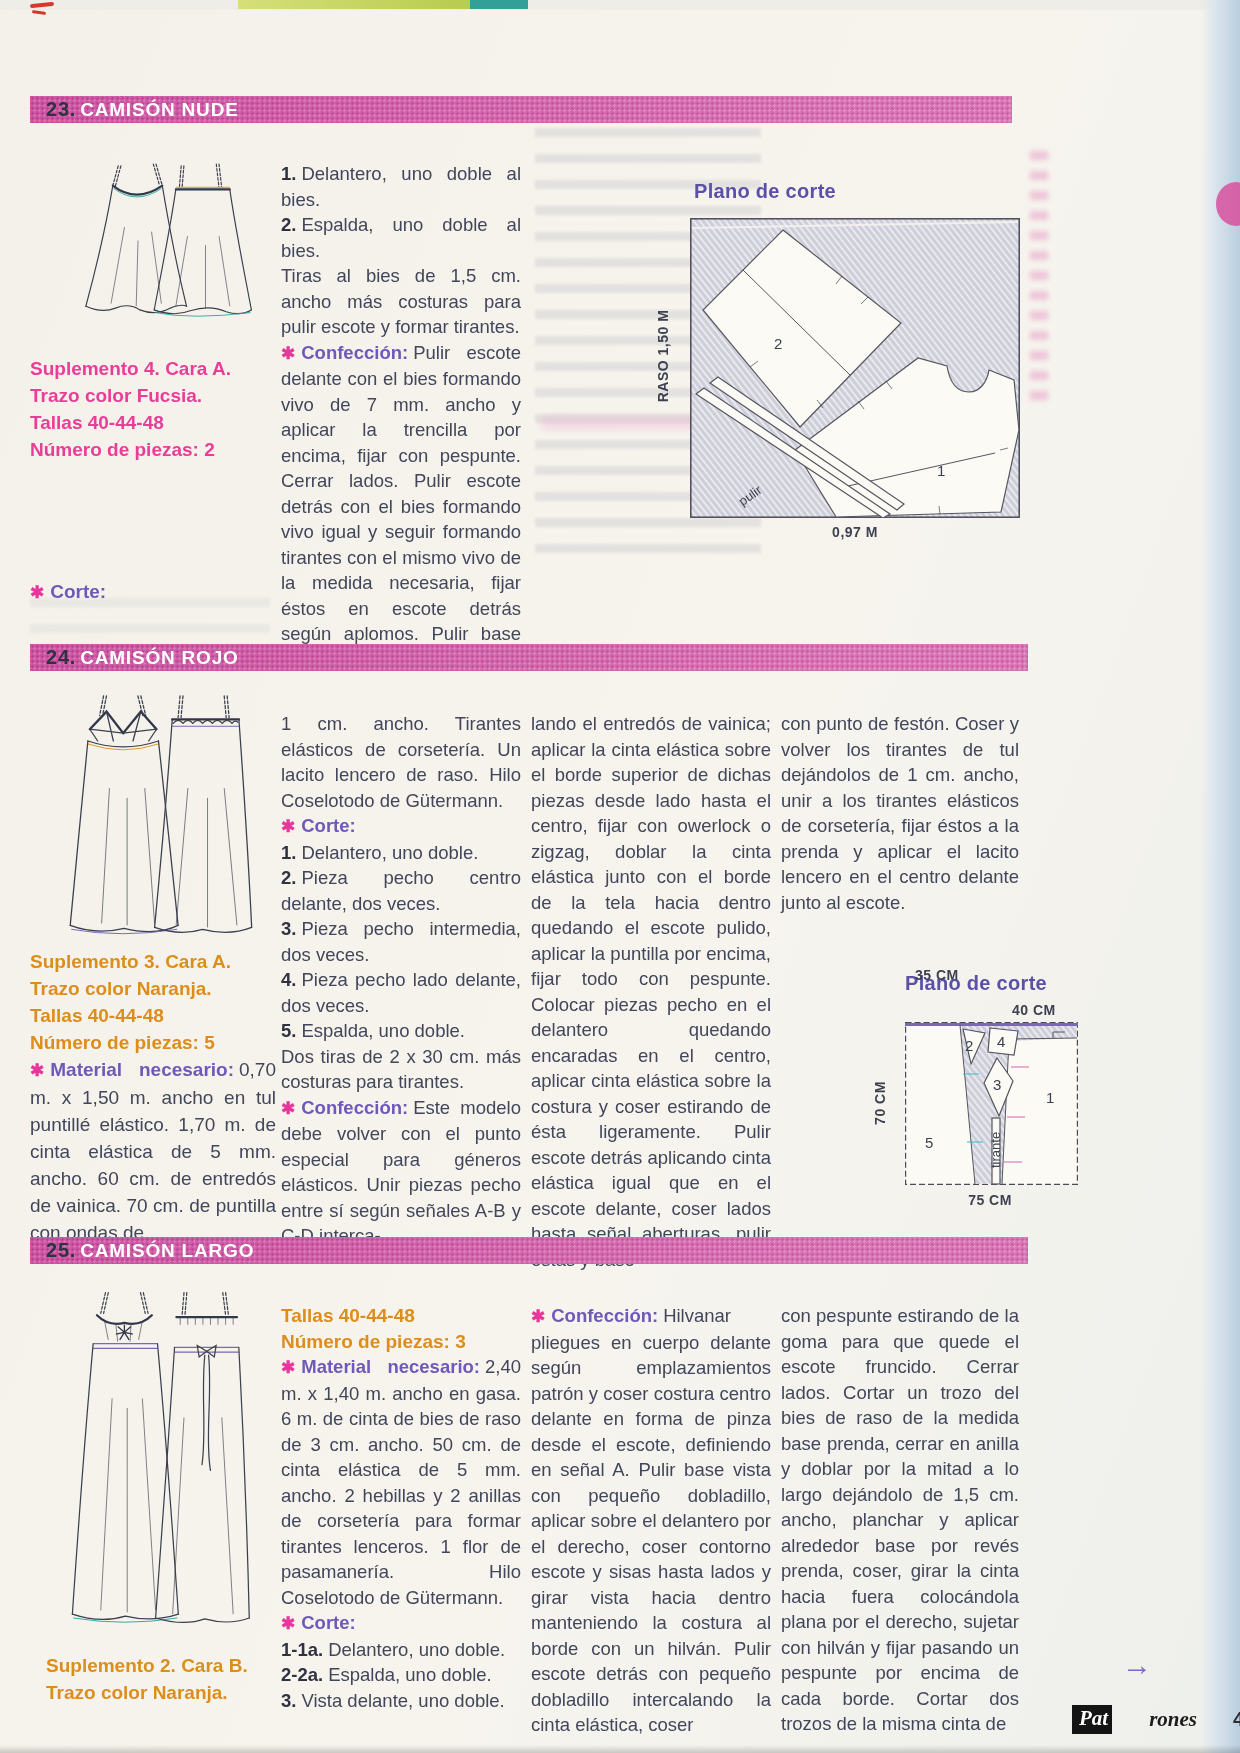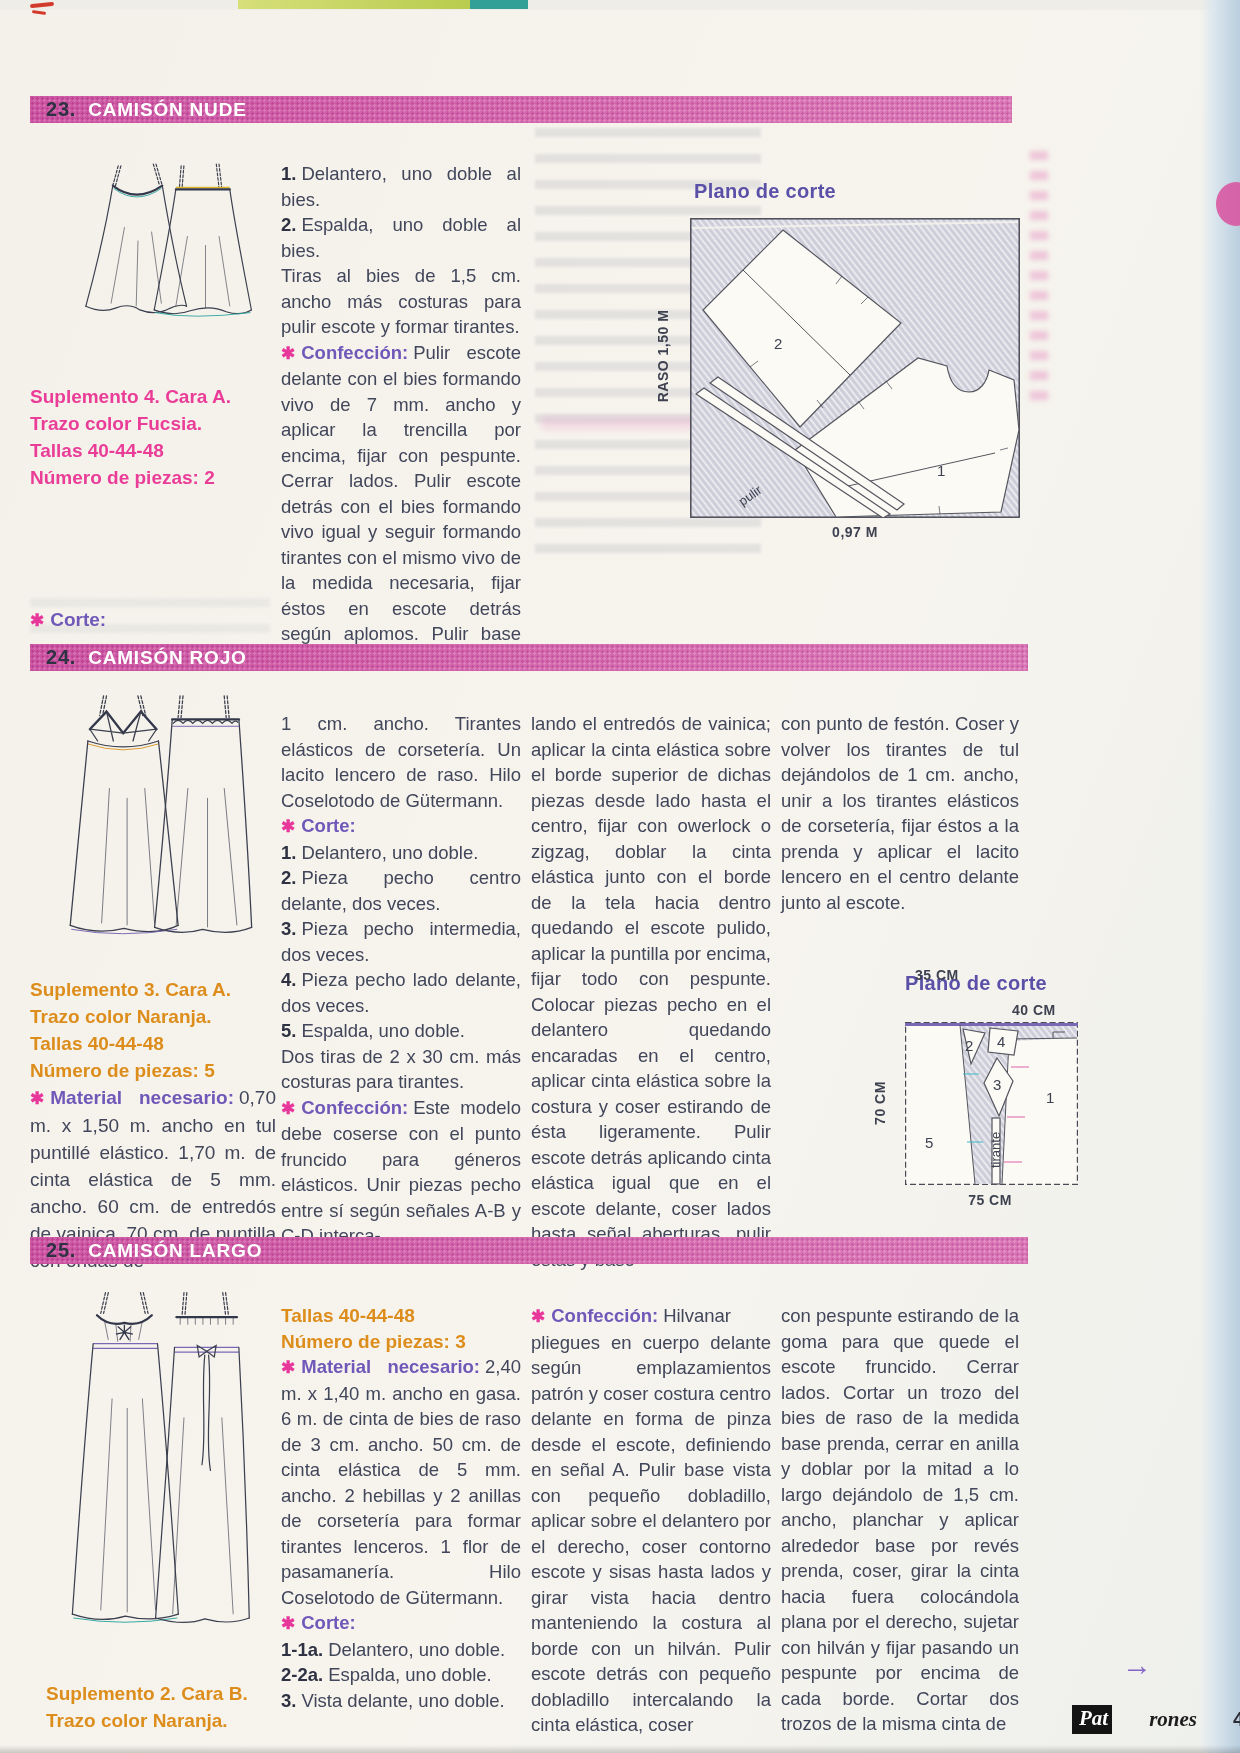--- a/index.html
+++ b/index.html
@@ -28,25 +28,25 @@
     position:absolute;height:27px;display:flex;align-items:center;
     padding-left:16px;color:#fff;font-weight:700;font-size:19px;letter-spacing:.8px;
     background-color:#d35fa9;
     background-image:
       linear-gradient(90deg,rgba(168,38,128,.18),rgba(255,255,255,.14) 85%),
       radial-gradient(rgba(171,42,132,.5) 28%,rgba(0,0,0,0) 32%),
       radial-gradient(rgba(240,170,212,.45) 28%,rgba(0,0,0,0) 32%);
     background-size:100% 100%,5px 5px,5px 5px;
     background-position:0 0,0 0,2px 2px;
   }
-  .secbar .num{margin-right:12px;font-size:20px;}
+  .secbar .num{margin-right:4px;font-size:20px;}
 
   
   .col{position:absolute;width:240px;font-size:18.5px;line-height:25.5px;text-align:justify;color:#41465a;margin-top:11px;}
-  .side{position:absolute;width:246px;font-size:19px;line-height:27px;text-align:justify;color:#41465a;margin-top:28px;}
+  .side{position:absolute;width:246px;font-size:19px;line-height:27px;text-align:justify;color:#41465a;}
   .clines div{font-weight:700;text-align:left;}
   .pink{color:#ea3d98;}
   .orange{color:#dd8d1c;}
   .ast{color:#e8379b;font-weight:700;margin-right:6px;font-size:17px;}
   .lbl{color:#6f58b8;font-weight:700;margin-right:5px;}
   .num{font-weight:700;color:#2e3242;margin-right:5px;}
   .li{text-align:justify;}
 
   
   .planotitle{position:absolute;font-size:20px;font-weight:700;color:#5b50a8;letter-spacing:.3px;}
@@ -200,21 +200,21 @@
   <div class="col" style="left:281px;top:700px;">
     <div>1 cm. ancho. Tirantes elásticos de corsetería. Un lacito lencero de raso. Hilo Coselotodo de Gütermann.</div>
     <div><span class="ast">✱</span><span class="lbl">Corte:</span></div>
     <div class="li"><span class="num">1.</span><span>Delantero, uno doble.</span></div>
     <div class="li"><span class="num">2.</span><span>Pieza pecho centro delante, dos veces.</span></div>
     <div class="li"><span class="num">3.</span><span>Pieza pecho intermedia, dos veces.</span></div>
     <div class="li"><span class="num">4.</span><span>Pieza pecho lado delante, dos veces.</span></div>
     <div class="li"><span class="num">5.</span><span>Espalda, uno doble.</span></div>
     <div>Dos tiras de 2 x 30 cm. más costuras para tirantes.</div>
     <div>
-      <span class="ast">✱</span><span class="lbl">Confección:</span><span>Este modelo debe coserse con el punto fruncido para géneros elásticos. Unir piezas pecho entre sí según señales A-B y C-D interca-</span>
+      <span class="ast">✱</span><span class="lbl">Confección:</span><span>Este modelo debe volver con el punto especial para géneros elásticos. Unir piezas pecho entre sí según señales A-B y C-D interca-</span>
     </div>
   </div>
 
   <div class="col" style="left:531px;top:700px;">lando el entredós de vainica; aplicar la cinta elástica sobre el borde superior de dichas piezas desde lado hasta el centro, fijar con owerlock o zigzag, doblar la cinta elástica junto con el borde de la tela hacia dentro quedando el escote pulido, aplicar la puntilla por encima, fijar todo con pespunte. Colocar piezas pecho en el delantero quedando encaradas en el centro, aplicar cinta elástica sobre la costura y coser estirando de ésta ligeramente. Pulir escote detrás aplicando cinta elástica igual que en el escote delante, coser lados hasta señal aberturas, pulir éstas y base</div>
 
   <div class="col" style="left:781px;top:700px;width:238px;">con punto de festón. Coser y volver los tirantes de tul dejándolos de 1 cm. ancho, unir a los tirantes elásticos de corsetería, fijar éstos a la prenda y aplicar el lacito lencero en el centro delante junto al escote.</div>
 
   <div class="planotitle" style="left:905px;top:972px;">Plano de corte</div>
   <div class="mlabel" style="left:915px;top:967px;">35 CM</div>
   <div class="mlabel" style="left:1012px;top:1002px;">40 CM</div>

